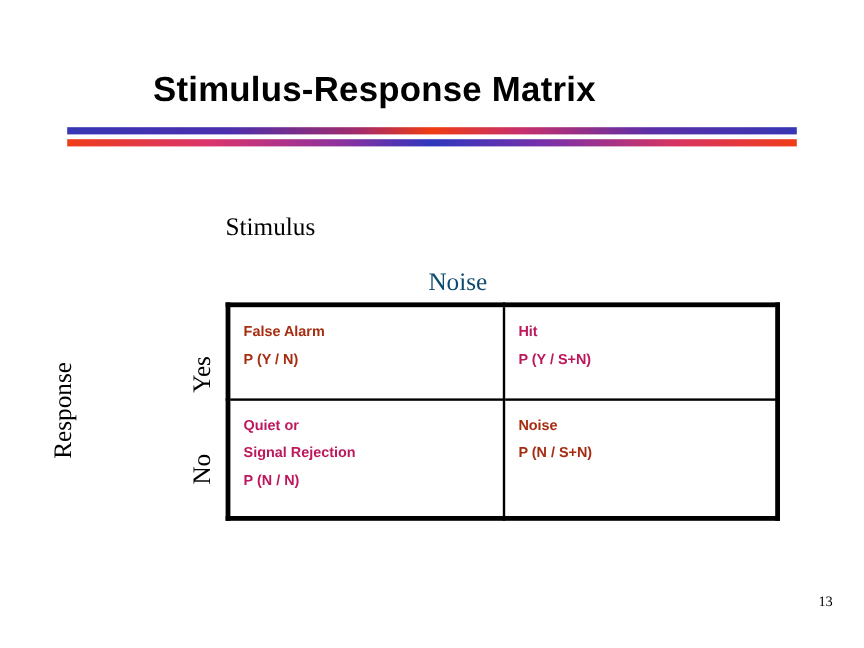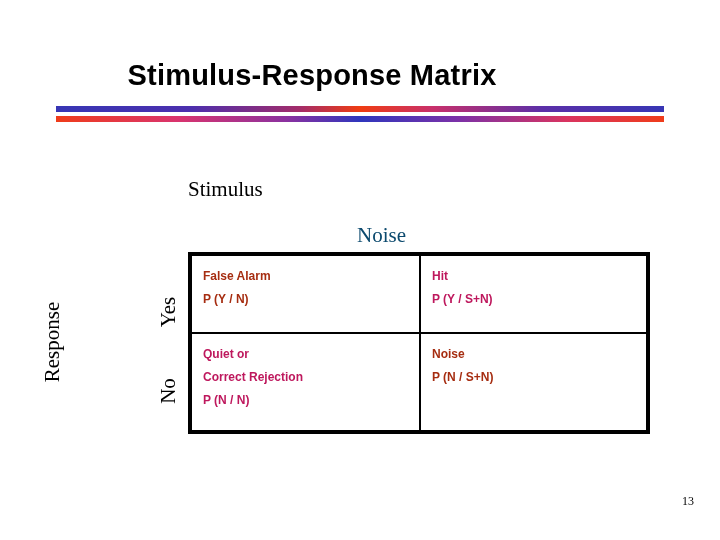--- a/index.html
+++ b/index.html
@@ -196,21 +196,21 @@
           <span class="cell-line">P (Y / N)</span>
         </td>
         <td class="col1 tone-green">
           <span class="cell-line">Hit</span>
           <span class="cell-line">P (Y / S+N)</span>
         </td>
       </tr>
       <tr class="row1">
         <td class="col0 tone-green">
           <span class="cell-line">Quiet or</span>
-          <span class="cell-line">Correct Rejection</span>
+          <span class="cell-line">Signal Rejection</span>
           <span class="cell-line">P (N / N)</span>
         </td>
         <td class="col1 tone-red">
           <span class="cell-line">Noise</span>
           <span class="cell-line">P (N / S+N)</span>
         </td>
       </tr>
     </tbody>
   </table>
 

